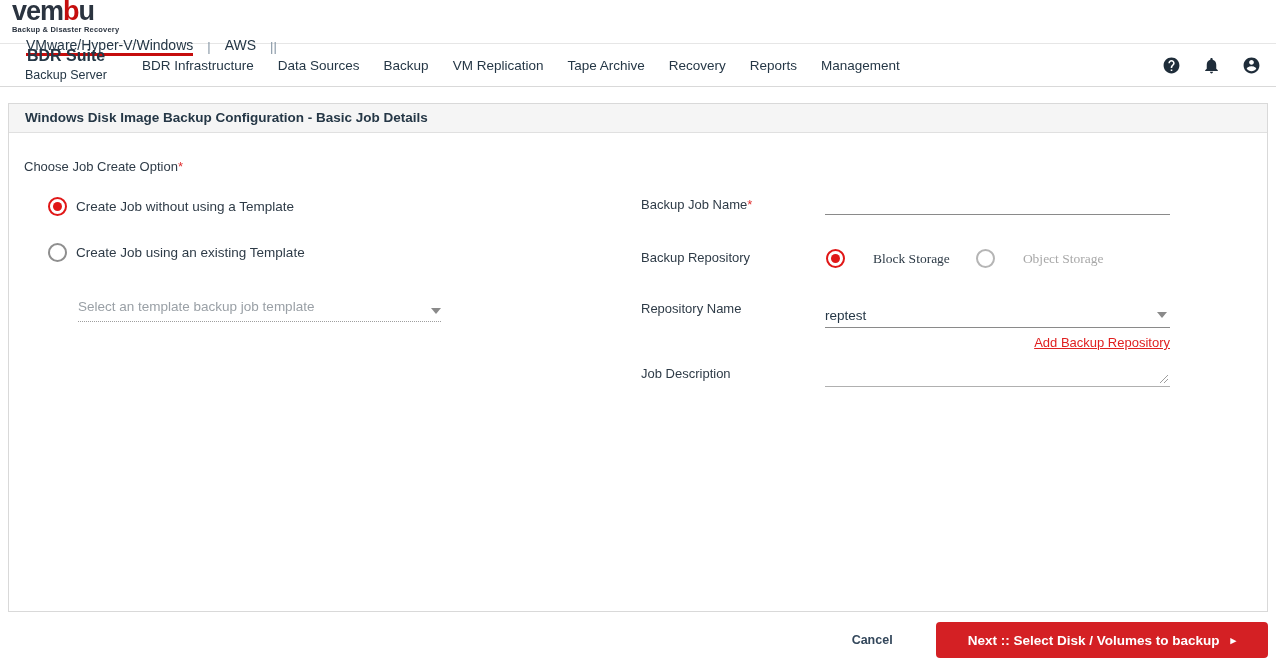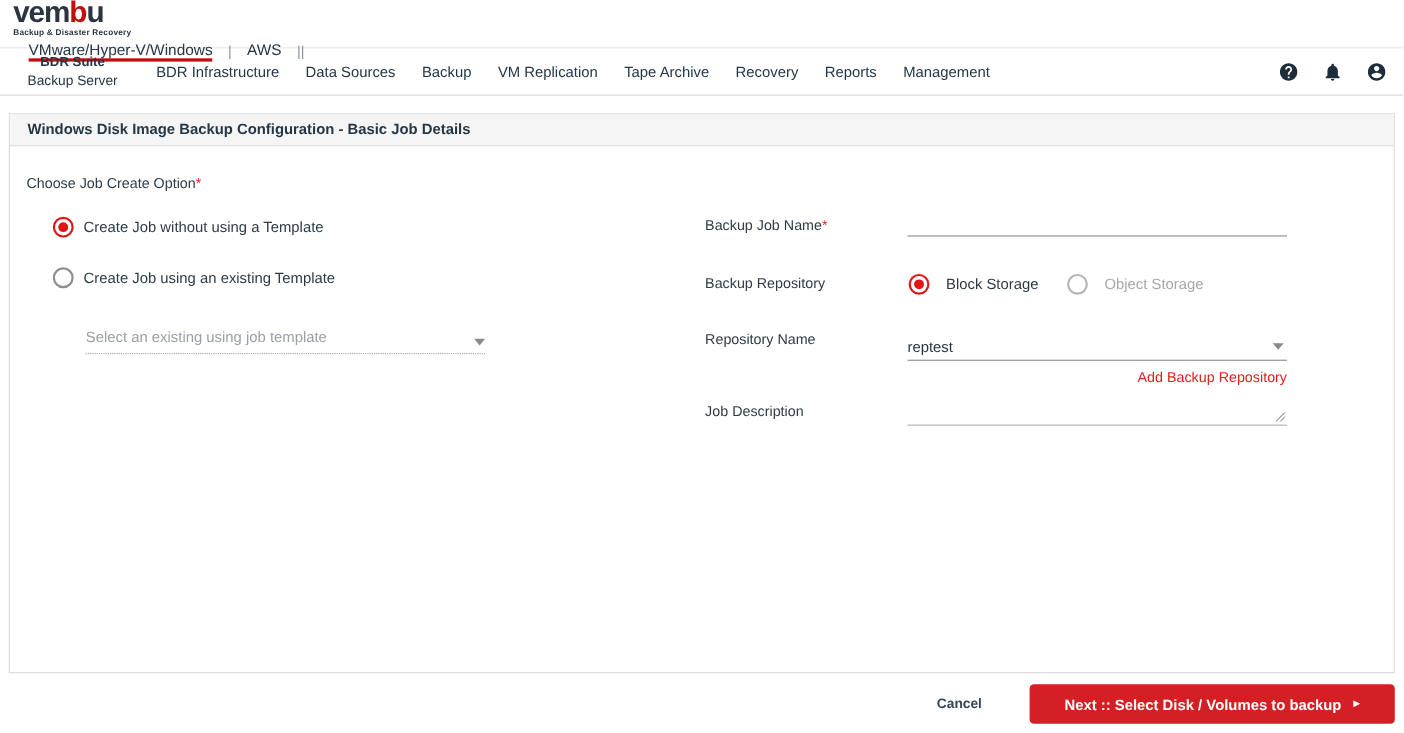--- a/index.html
+++ b/index.html
@@ -72,21 +72,21 @@
     height:43px;
     border-bottom:1px solid #d9d9d9;
     display:flex;
     align-items:center;
   }
   .suite-block {
     width:132px;
     text-align:center;
     line-height:1.3;
   }
-  .suite-title { font-weight:bold; font-size:12px; color:#253746; }
+  .suite-title { font-weight:bold; font-size:16px; color:#253746; }
   .suite-subtitle { font-size:12.5px; color:#253746; }
   .subnav {
     display:flex;
     gap:24px;
     margin-left:10px;
     font-size:13.5px;
     color:#253746;
   }
   .subnav-item { cursor:pointer; white-space:nowrap; }
   .subbar-icons {
@@ -197,21 +197,21 @@
     color:#253746;
     outline:none;
   }
   .repo-radios {
     position:absolute;
     left:817px; top:116px;
     display:flex;
     align-items:center;
     gap:26px;
   }
-  .repo-radio { display:flex; align-items:center; gap:15px; cursor:pointer; }
+  .repo-radio { display:flex; align-items:center; gap:28px; cursor:pointer;font-family:Liberation Serif, serif; }
 
   .repo-select {
     position:absolute;
     left:816px; top:170px;
     width:345px; height:25px;
     border-bottom:1px solid #8a8a8a;
     display:flex;
     align-items:center;
     justify-content:space-between;
     cursor:pointer;
@@ -220,20 +220,21 @@
   .repo-select .caret { margin-right:3px; }
 
   .add-repo-link {
     position:absolute;
     left:816px; top:202px;
     width:345px;
     text-align:right;
     font-size:13px;
     color:#e02020;
     cursor:pointer;
+    text-decoration:underline;
   }
 
   .job-desc {
     position:absolute;
     left:816px; top:228px;
     width:345px; height:26px;
     border-bottom:1px solid #b0b0b0;
   }
   .resize-handle {
     position:absolute;
@@ -338,21 +339,21 @@
     <div class="radio-row" style="left:39px; top:64px;">
       <span class="radio-circle checked"></span>
       <span class="radio-label">Create Job without using a Template</span>
     </div>
     <div class="radio-row" style="left:39px; top:110px;">
       <span class="radio-circle"></span>
       <span class="radio-label">Create Job using an existing Template</span>
     </div>
 
     <div class="template-select">
-      <span class="placeholder">Select an existing using job template</span>
+      <span class="placeholder">Select an template backup job template</span>
       <span class="caret"></span>
     </div>
 
     <div class="form-label" style="top:64px;">
       <span>Backup Job Name</span><span class="req">*</span>
     </div>
     <input class="underline-input" type="text" value="" style="">
 
     <div class="form-label" style="top:117px;">Backup Repository</div>
     <div class="repo-radios">

